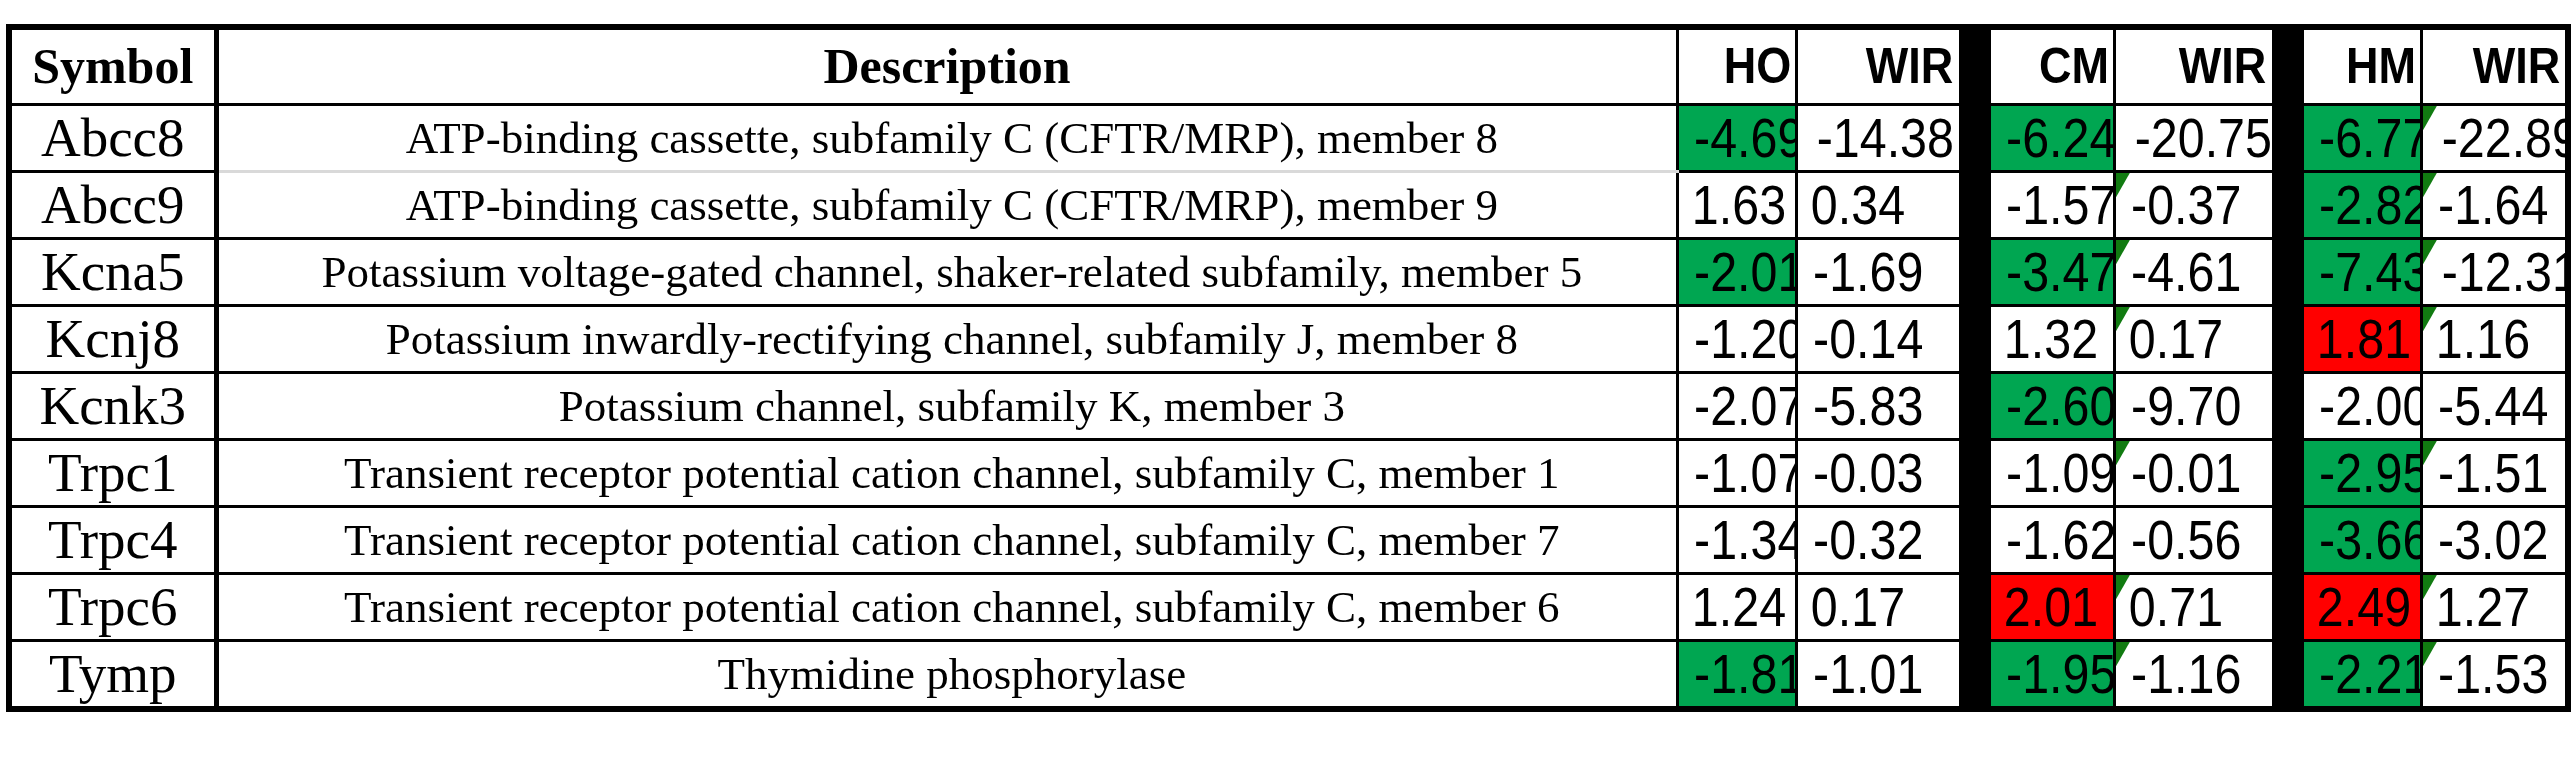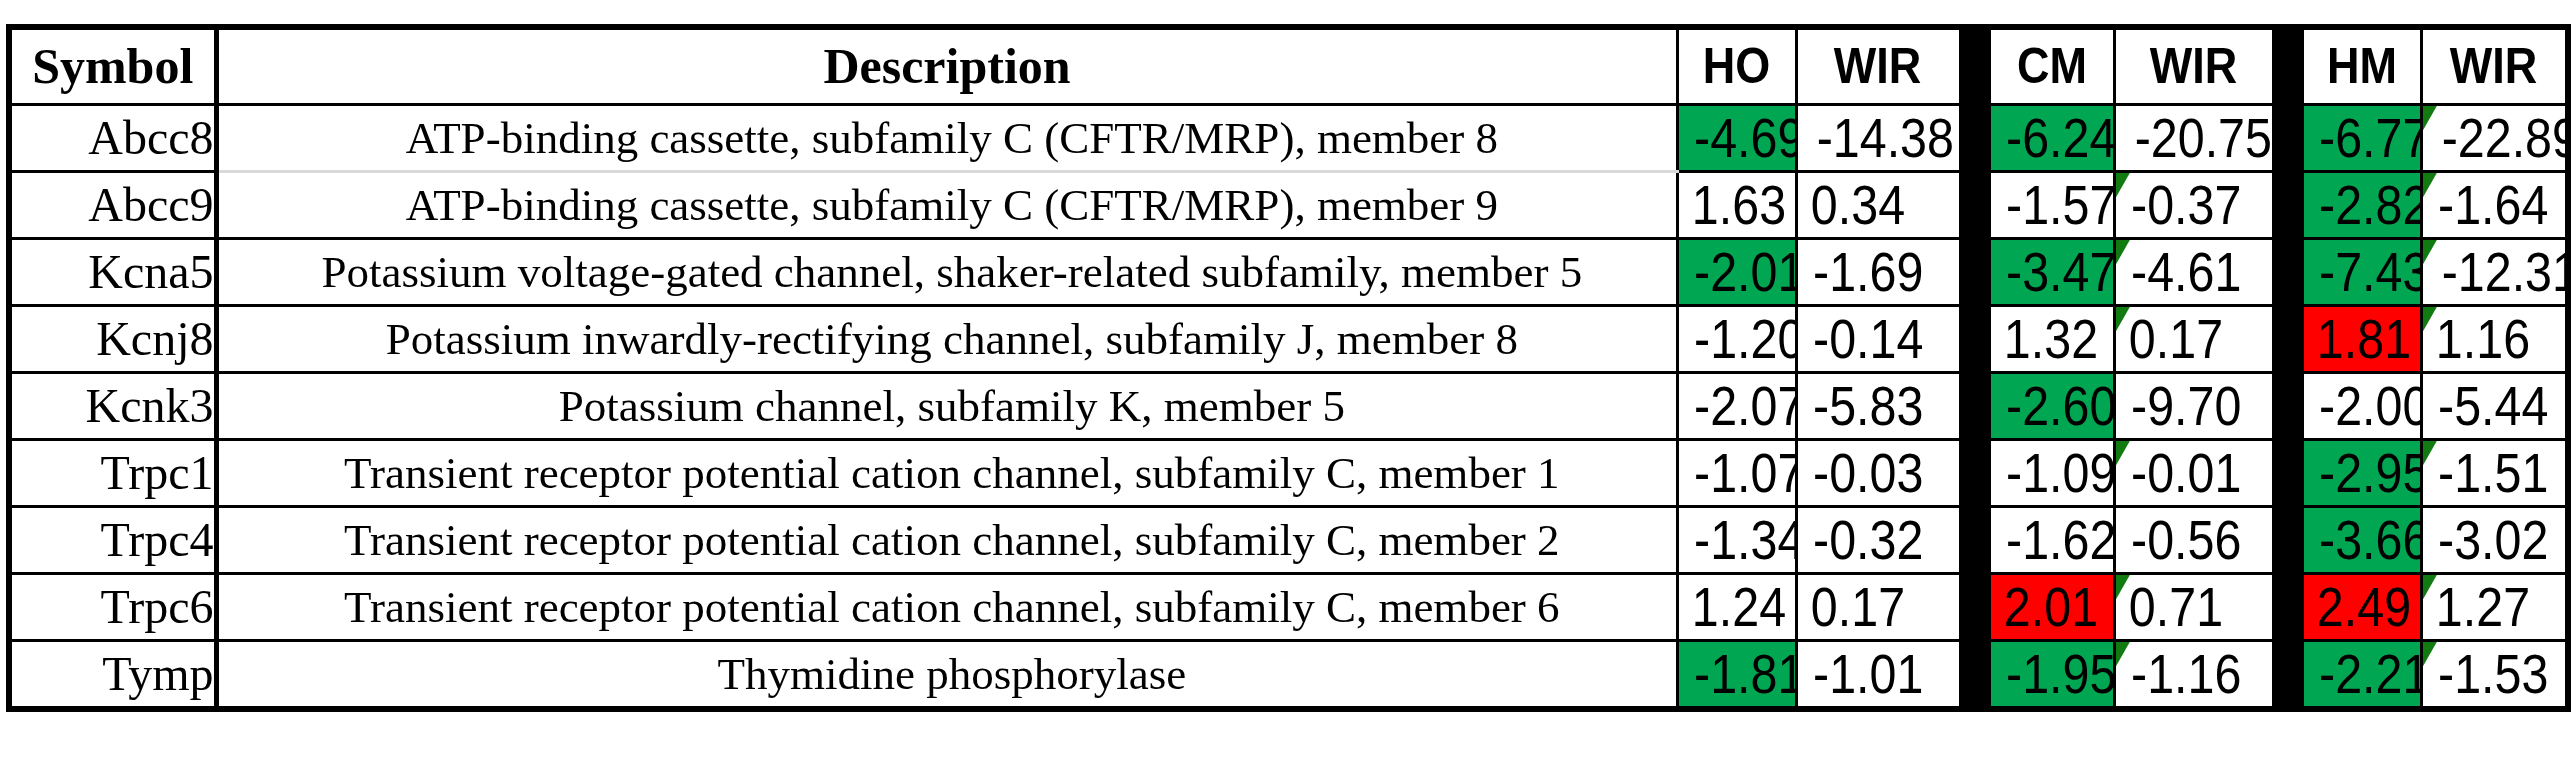--- a/index.html
+++ b/index.html
@@ -15,28 +15,28 @@
   thead tr{height:77px;}
   tbody tr{height:65px;}
   th,td{border:3px solid #000;padding:0;overflow:hidden;white-space:nowrap;}
 
   
   th.sym,td.sym{
     font-family:"Liberation Serif",serif;text-align:center;
     border-right-width:5.5px;
   }
   th.sym{font-size:50px;font-weight:bold;}
-  td.sym{font-size:48px;text-align:right;}
+  td.sym{font-size:55px;}
   th.desc{font-family:Liberation Serif, serif;font-size:50px;font-weight:bold;text-align:center;}
   td.desc{font-family:"Liberation Serif",serif;font-size:45px;text-align:center;padding-left:9.7px;}
   
   tbody tr:first-child td.desc{border-bottom:3.7px solid var(--grayline,#d9d9d9);}
 
   
-  th.num{font-size:50px;font-weight:bold;text-align:center;vertical-align:middle;}
+  th.num{font-size:50px;font-weight:bold;text-align:right;vertical-align:middle;}
   th.num .nv{display:inline-block;transform:scaleX(.9);transform-origin:50% 50%;}
   td.num{font-size:55px;text-align:left;vertical-align:middle;padding-right:9.7px;position:relative;}
   td.num .nv{display:inline-block;transform:scaleX(.88);transform-origin:100% 50%;}
 
   td.green{background:var(--green,#00a651);}
   td.red{background:var(--red,#ff0000);}
 
   
   .mark{position:absolute;left:0;top:0;width:14.6px;height:25.6px;
         background:var(--mark,#117b11);
@@ -120,21 +120,21 @@
           <td class="num"><span class="nv">-0.14</span></td>
           <td class="sep"></td>
           <td class="num"><span class="nv">1.32</span></td>
           <td class="num"><span class="nv">0.17</span><span class="mark"></span></td>
           <td class="sep"></td>
           <td class="num red"><span class="nv">1.81</span></td>
           <td class="num"><span class="nv">1.16</span><span class="mark"></span></td>
         </tr>
         <tr>
           <td class="sym">Kcnk3</td>
-          <td class="desc">Potassium channel, subfamily K, member 5</td>
+          <td class="desc">Potassium channel, subfamily K, member 3</td>
           <td class="num"><span class="nv">-2.07</span></td>
           <td class="num"><span class="nv">-5.83</span></td>
           <td class="sep"></td>
           <td class="num green"><span class="nv">-2.60</span></td>
           <td class="num"><span class="nv">-9.70</span></td>
           <td class="sep"></td>
           <td class="num"><span class="nv">-2.00</span></td>
           <td class="num"><span class="nv">-5.44</span></td>
         </tr>
         <tr>
@@ -144,21 +144,21 @@
           <td class="num"><span class="nv">-0.03</span></td>
           <td class="sep"></td>
           <td class="num"><span class="nv">-1.09</span></td>
           <td class="num"><span class="nv">-0.01</span><span class="mark"></span></td>
           <td class="sep"></td>
           <td class="num green"><span class="nv">-2.95</span></td>
           <td class="num"><span class="nv">-1.51</span><span class="mark"></span></td>
         </tr>
         <tr>
           <td class="sym">Trpc4</td>
-          <td class="desc">Transient receptor potential cation channel, subfamily C, member 2</td>
+          <td class="desc">Transient receptor potential cation channel, subfamily C, member 7</td>
           <td class="num"><span class="nv">-1.34</span></td>
           <td class="num"><span class="nv">-0.32</span></td>
           <td class="sep"></td>
           <td class="num"><span class="nv">-1.62</span></td>
           <td class="num"><span class="nv">-0.56</span></td>
           <td class="sep"></td>
           <td class="num green"><span class="nv">-3.66</span></td>
           <td class="num"><span class="nv">-3.02</span></td>
         </tr>
         <tr>

